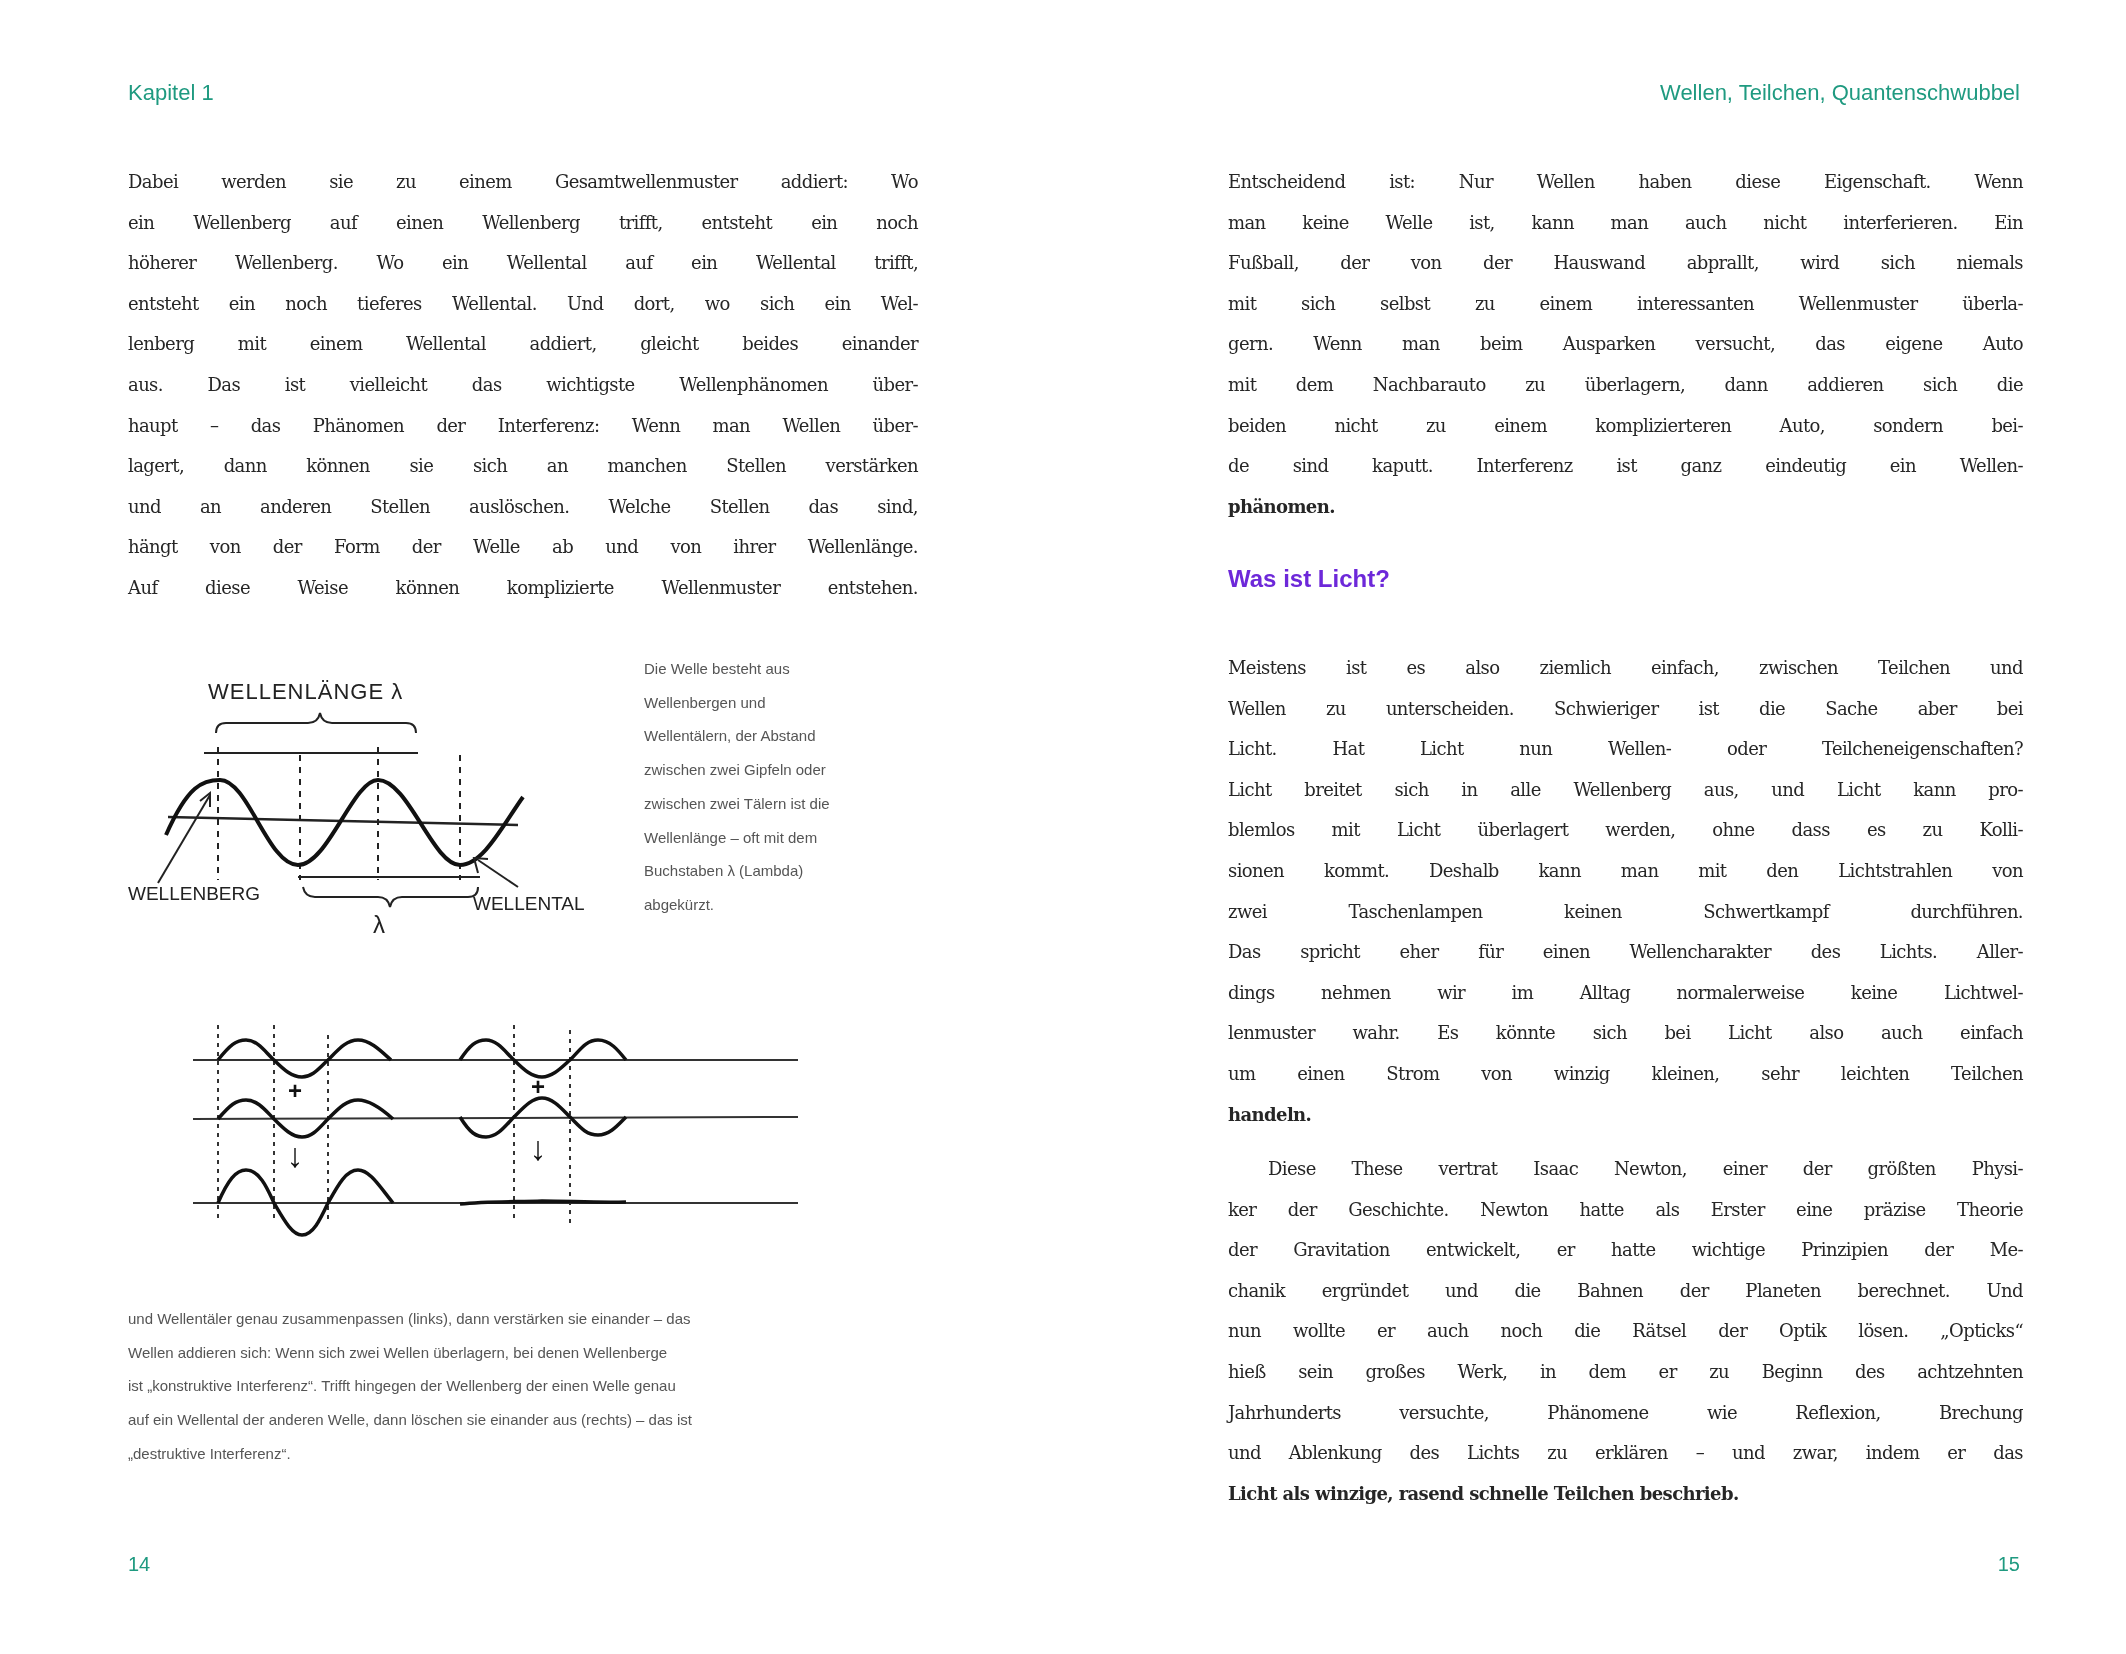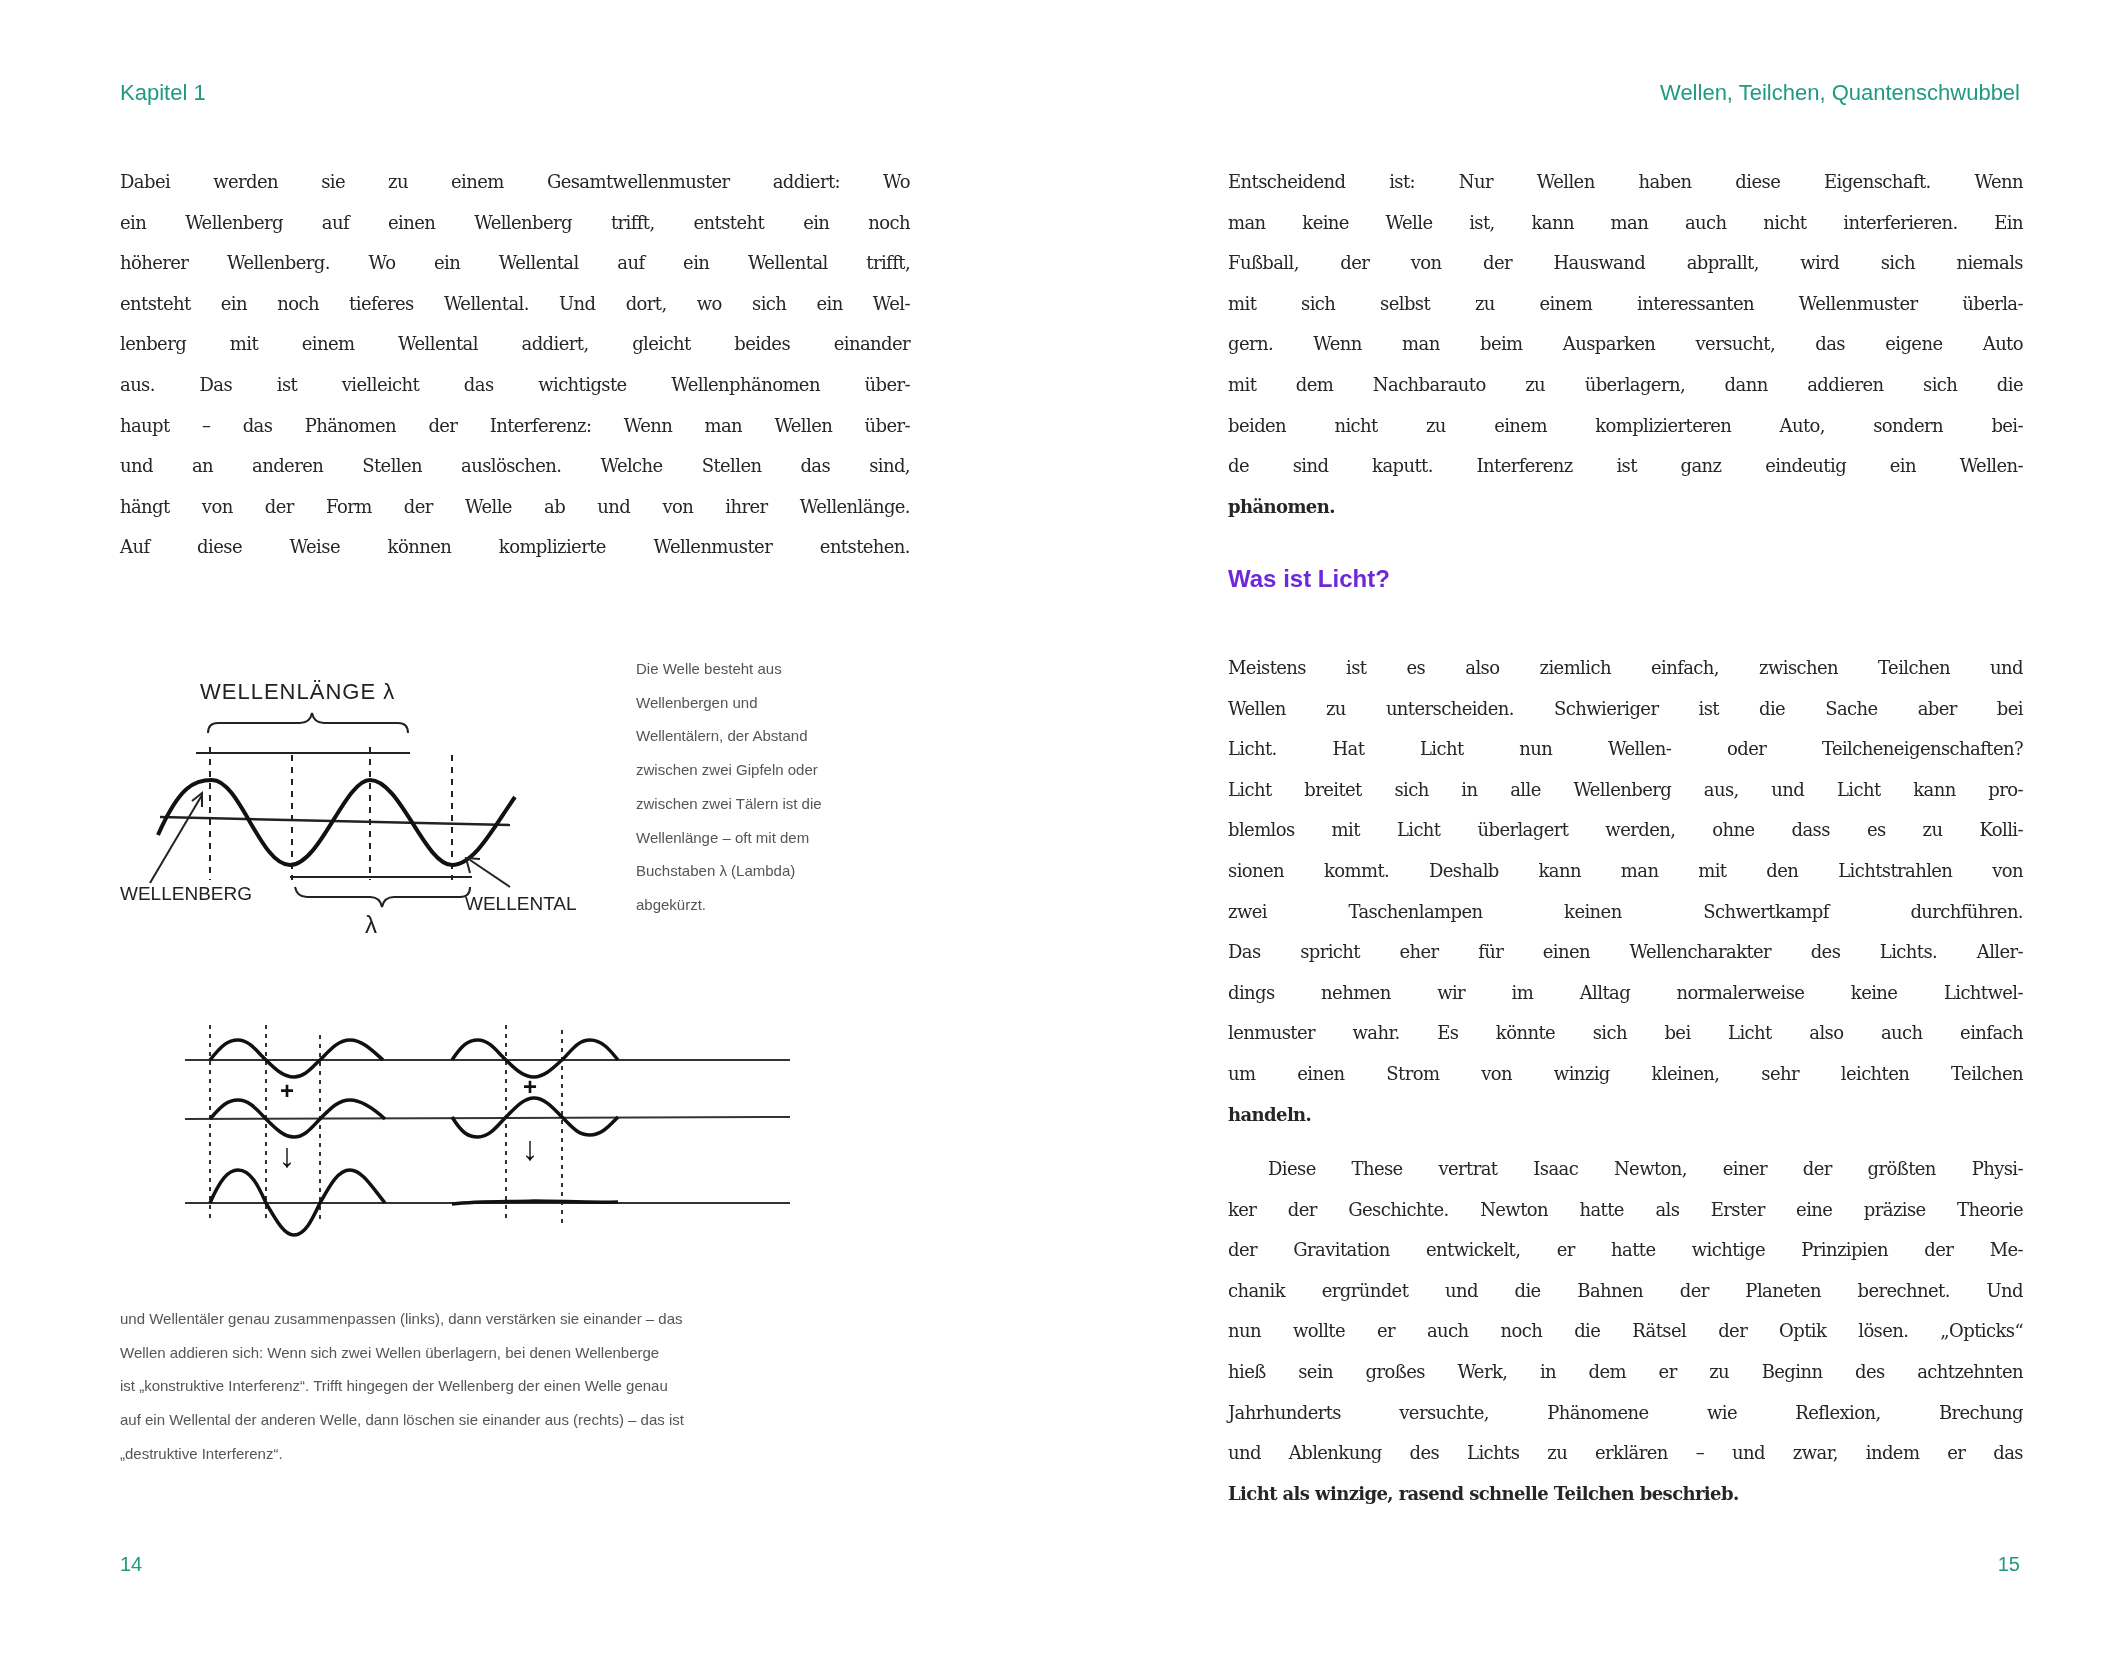--- a/index.html
+++ b/index.html
@@ -1,18 +1,18 @@
 <!DOCTYPE html>
 <html><head>
 <meta charset="utf-8">
 <style>
   html, body { margin:0; padding:0; background:#ffffff; }
   body { width:2126px; height:1654px; position:relative; overflow:hidden; }
   .page { position:absolute; top:0; height:1654px; }
-  .left { left:0; width:1063px;text-decoration:underline; }
+  .left { left:8px; width:1063px;text-decoration:underline; }
   .right { left:1063px; width:1063px; }
   .runhead { position:absolute; top:80px; font-family:"Liberation Sans", sans-serif; font-size:22px; color:#1f9a80; }
   .folio { position:absolute; top:1553px; font-family:"Liberation Sans", sans-serif; font-size:20px; color:#1f9a80; }
   .body-text { position:absolute; font-family:"DejaVu Serif", serif; font-size:18px; line-height:40.6px; color:#262626; text-align:justify; letter-spacing:-0.6px; word-spacing:0px; }
   .line { display:block; text-align:justify; text-align-last:justify; white-space:nowrap; }
   .line.last { text-align-last:left;font-weight:bold; }
   .heading { position:absolute; font-family:"Liberation Sans", sans-serif; font-weight:bold; font-size:24px; color:#6d28d9; }
   .caption { position:absolute; font-family:"Liberation Sans", sans-serif; font-size:15px; line-height:33.7px; color:#555555; }
   .caption .line { text-align-last:left; text-align:left; }
   svg text { font-family:"Liberation Sans", sans-serif; }
@@ -24,20 +24,21 @@
   <div class="runhead" style="left:120px;">Kapitel 1</div>
 
   <div class="body-text" style="left:120px; top:162px; width:790px;">
     <span class="line">Dabei werden sie zu einem Gesamtwellenmuster addiert: Wo</span>
     <span class="line">ein Wellenberg auf einen Wellenberg trifft, entsteht ein noch</span>
     <span class="line">höherer Wellenberg. Wo ein Wellental auf ein Wellental trifft,</span>
     <span class="line">entsteht ein noch tieferes Wellental. Und dort, wo sich ein Wel-</span>
     <span class="line">lenberg mit einem Wellental addiert, gleicht beides einander</span>
     <span class="line">aus. Das ist vielleicht das wichtigste Wellenphänomen über-</span>
     <span class="line">haupt – das Phänomen der Interferenz: Wenn man Wellen über-</span>
+    <span class="line">lagert, dann können sie sich an manchen Stellen verstärken</span>
     <span class="line">und an anderen Stellen auslöschen. Welche Stellen das sind,</span>
     <span class="line">hängt von der Form der Welle ab und von ihrer Wellenlänge.</span>
     <span class="line">Auf diese Weise können komplizierte Wellenmuster entstehen.</span>
   </div>
 
   <svg style="position:absolute; left:120px; top:655px;" width="480" height="280" viewBox="0 0 480 280">
     <text x="80" y="44" font-size="22" fill="#222" letter-spacing="1">WELLENLÄNGE λ</text>
 
     <path d="M88,78 q0,-10 10,-10 L180,68 q10,0 12,-10 q2,10 12,10 L278,68 q10,0 10,10" fill="none" stroke="#222" stroke-width="2"></path>
     <line x1="76" y1="98" x2="290" y2="98" stroke="#222" stroke-width="2"></line>

